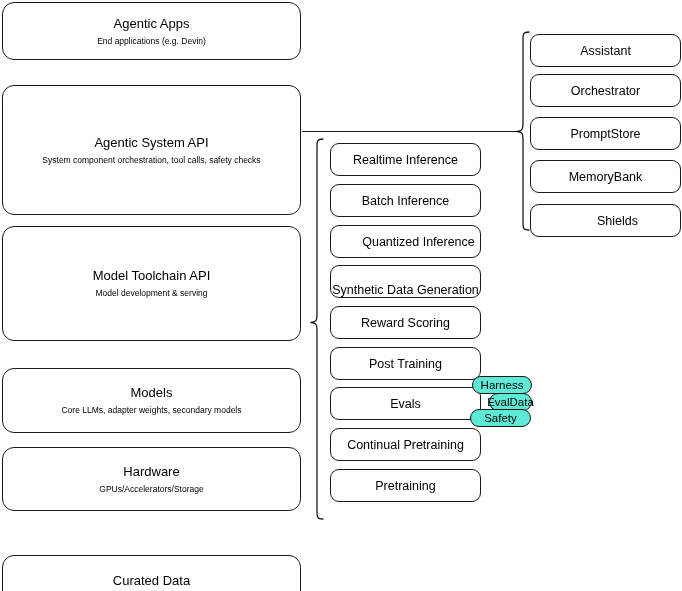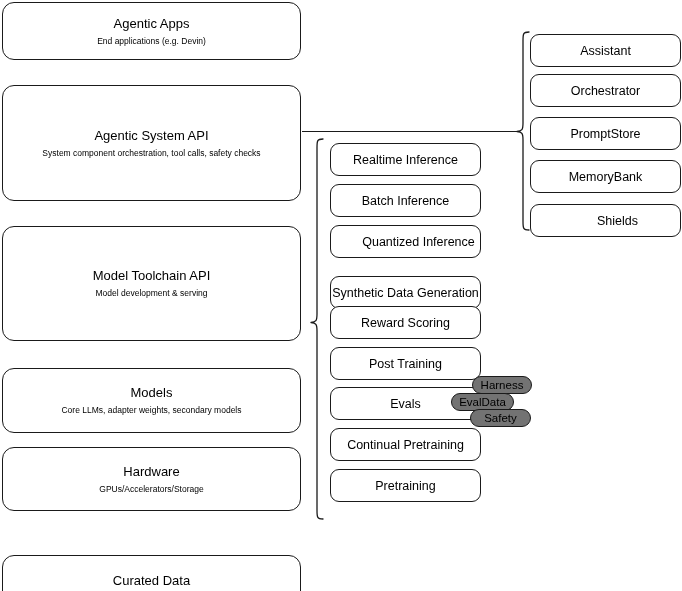--- a/index.html
+++ b/index.html
@@ -66,21 +66,21 @@
   }
   .chip-mid { left: 330px; width: 151px; }
   .chip-right { left: 530px; width: 151px; }
 
   
   .pill {
     position: absolute;
     box-sizing: border-box;
     border: 1.4px solid #1a1a1a;
     border-radius: 10px;
-    background: #737373;
+    background: #5eead4;
     display: flex;
     align-items: center;
     justify-content: center;
     font-size: 11.5px;
     line-height: 13px;
     white-space: nowrap;
     height: 18px;
     z-index: 5;
   }
 
@@ -107,21 +107,21 @@
 </head>
 <body>
 
 <div id="canvas">
 
   <div class="box layer-box" style="top:2px;height:58px;">
     <div class="title">Agentic Apps</div>
     <div class="subtitle">End applications (e.g. Devin)</div>
   </div>
 
-  <div class="box layer-box" style="top:85px;height:116px;">
+  <div class="box layer-box" style="top:85px;height:130px;">
     <div class="title">Agentic System API</div>
     <div class="subtitle">System component orchestration, tool calls, safety checks</div>
   </div>
 
   <div class="box layer-box" style="top:226px;height:115px;">
     <div class="title">Model Toolchain API</div>
     <div class="subtitle">Model development &amp; serving</div>
   </div>
 
   <div class="box layer-box" style="top:368px;height:65px;">
@@ -162,21 +162,21 @@
 
   <div class="chip chip-mid" style="top:143px;">
     <span>Realtime Inference</span>
   </div>
   <div class="chip chip-mid" style="top:184px;">
     <span>Batch Inference</span>
   </div>
   <div class="chip chip-mid" style="top:225px;padding-left:26px;">
     <span>Quantized Inference</span>
   </div>
-  <div class="chip chip-mid" style="top:276px;">
+  <div class="chip chip-mid" style="top:265px;align-items:flex-end;">
     <span>Synthetic Data Generation</span>
   </div>
   <div class="chip chip-mid" style="top:306px;">
     <span>Reward Scoring</span>
   </div>
   <div class="chip chip-mid" style="top:347px;">
     <span>Post Training</span>
   </div>
   <div class="chip chip-mid" style="top:387px;">
     <span>Evals</span>
@@ -184,21 +184,21 @@
   <div class="chip chip-mid" style="top:428px;">
     <span>Continual Pretraining</span>
   </div>
   <div class="chip chip-mid" style="top:469px;">
     <span>Pretraining</span>
   </div>
 
   <div class="pill" style="left:472px;top:376px;width:60px;">
     <span>Harness</span>
   </div>
-  <div class="pill" style="left:451px;top:393px;width:63px;">
+  <div class="pill" style="left:489px;top:393px;width:43px;">
     <span>EvalData</span>
   </div>
   <div class="pill" style="left:470px;top:409px;width:61px;">
     <span>Safety</span>
   </div>
 
   <div class="chip chip-right" style="top:34px;">
     <span>Assistant</span>
   </div>
   <div class="chip chip-right" style="top:74px;align-items:center;">

